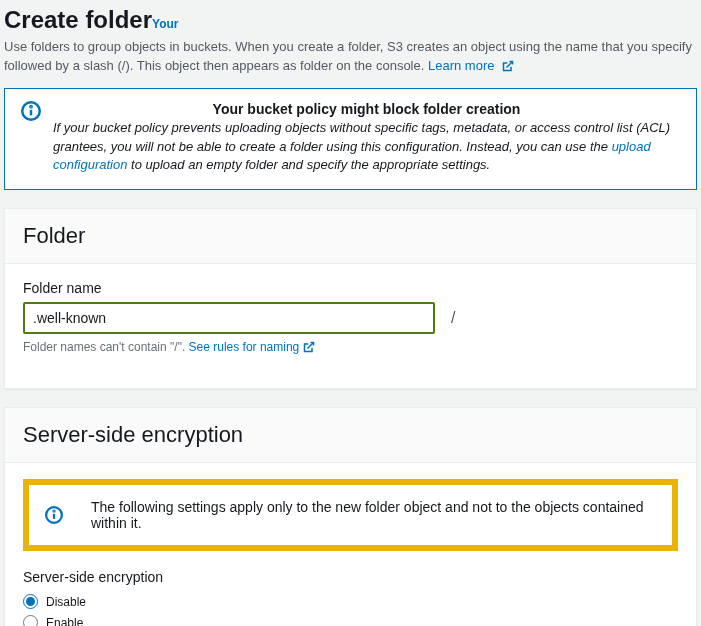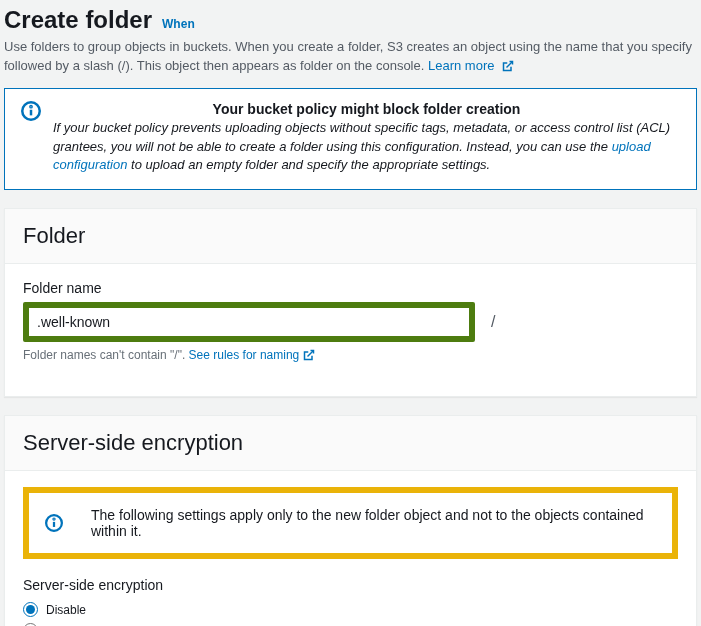--- a/index.html
+++ b/index.html
@@ -9,21 +9,20 @@
     color: #16191f;
     font-size: 14px;
     width: 701px;
   }
   .page {
     padding: 0 4px 12px 4px;
   }
   .header-row {
     display: flex;
     align-items: baseline;
-    gap: 10px;
     padding: 6px 0 4px 0;
   }
   .page-title {
     font-size: 24px;
     font-weight: 700;
     color: #16191f;
   }
   .info-link {
     color: #0073bb;
     font-size: 12px;
@@ -102,24 +101,24 @@
     color: #16191f;
     margin-bottom: 6px;
     display: block;
   }
   .input-row {
     display: flex;
     align-items: center;
     gap: 16px;
   }
   input[type="text"] {
-    width: 452px;
+    width: 412px;
     padding: 6px 8px;
     font-size: 14px;
-    border: 6px solid #4d7c0f;
+    border: 2px solid #4d7c0f;
     border-radius: 2px;
     color: #16191f;
     font-family: inherit;
   }
   .slash {
     color: #545b64;
     font-size: 16px;
   }
   .hint {
     color: #687078;
@@ -146,21 +145,21 @@
     font-size: 12px;
   }
 </style>
 </head>
 <body>
 
 <div class="page">
 
   <div class="header-row">
     <h1 class="page-title">Create folder</h1>
-    <a class="info-link">When</a>
+    <a class="info-link">Your</a>
   </div>
 
   <p class="intro">
     <span>Use folders to group objects in buckets. When you create a folder, S3 creates an object using the name that you specify followed by a slash (/). This object then appears as folder on the console.</span>
     <a class="link">
       <span>Learn more</span>
       <span class="ext-icon">
         <svg width="12" height="12" viewBox="0 0 16 16" fill="none" stroke="#0073bb" stroke-width="2">
           <path d="M10 2h4v4"></path>
             <path d="M6 10L14 2"></path>

